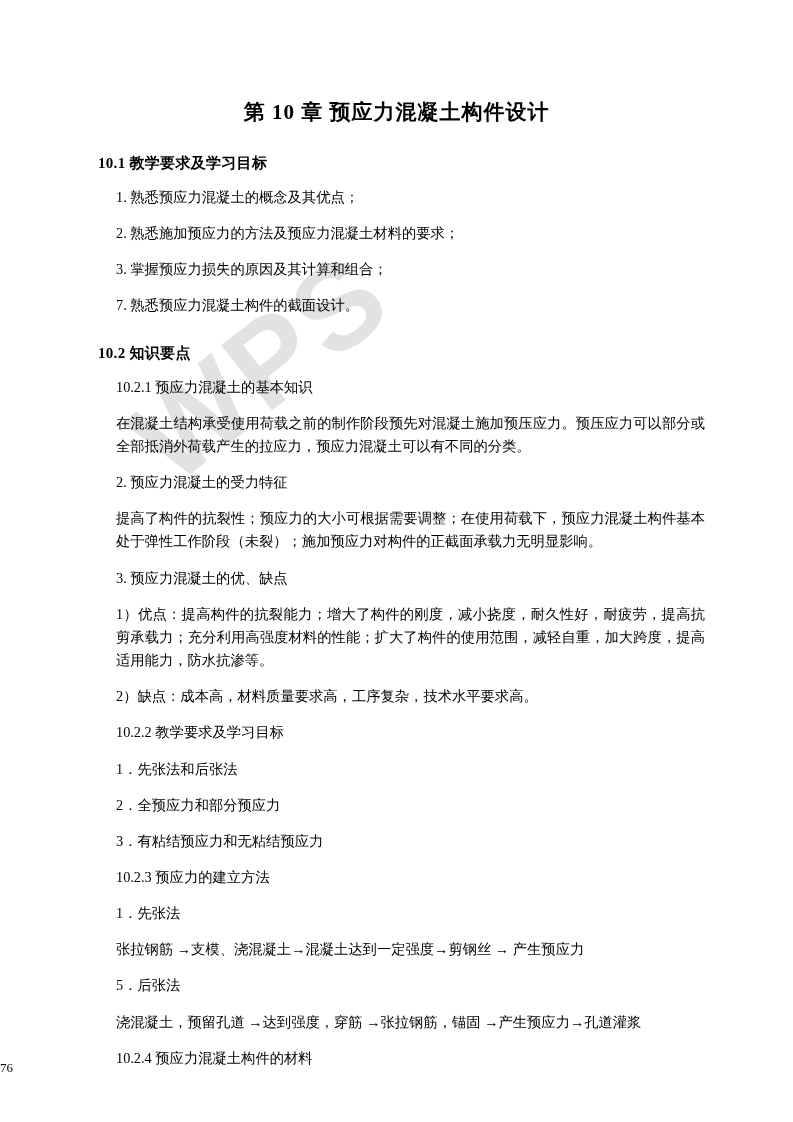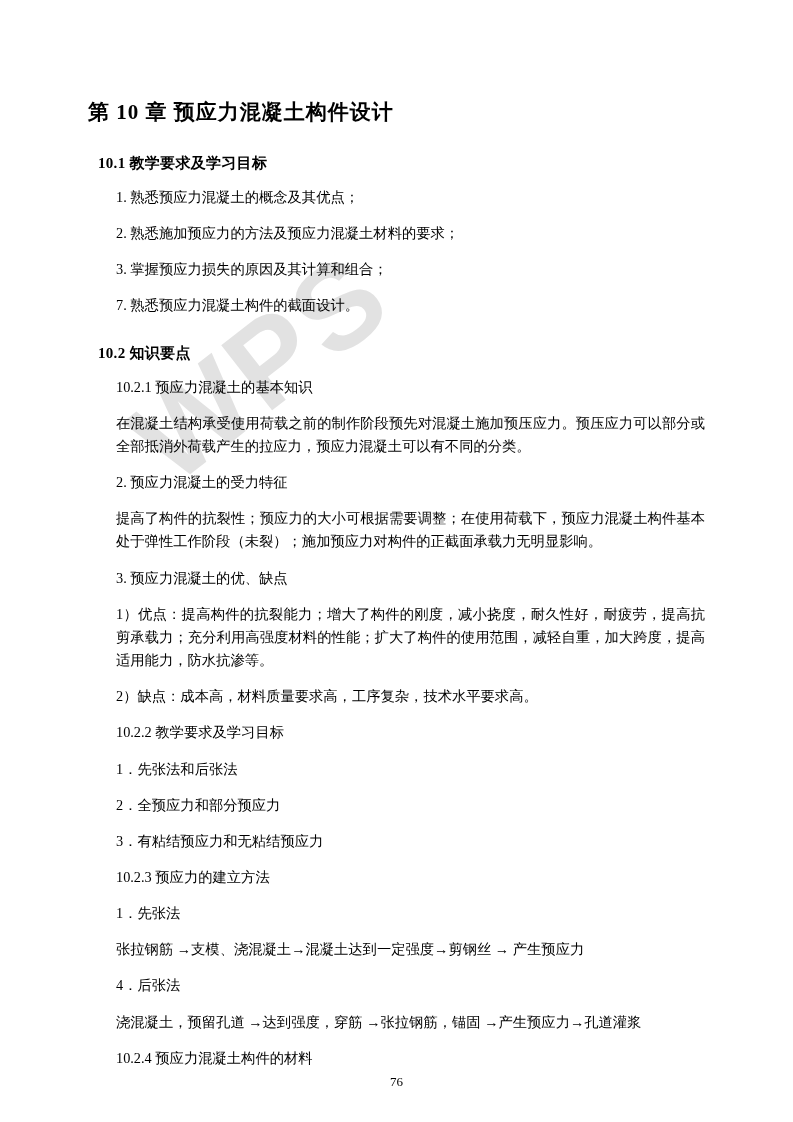--- a/index.html
+++ b/index.html
@@ -40,21 +40,21 @@
     transform-origin: left top;
     white-space: nowrap;
   }
   .content {
     position: relative;
     z-index: 2;
     padding: 0 88px;
     box-sizing: border-box;
   }
   .doc-title {
-    text-align: left;
+    text-align: center;
     font-size: 21px;
     font-weight: 700;
     margin: 98px 0 0 0;
     letter-spacing: 1px;
   }
   .h2 {
     font-size: 15px;
     font-weight: 700;
     margin: 28px 0 0 10px;
     letter-spacing: 0.3px;
@@ -71,22 +71,21 @@
   .indent1 { text-indent: 0; padding-left: 28px; }
   .indent2 { padding-left: 28px; }
   .flow { padding-left: 28px; }
   .body-para {
     padding-left: 28px;
   }
   .page-number {
     position: absolute;
     left: 0;
     right: 0;
-    bottom: 32px;
-    text-align: center;
+    bottom: 46px;
     font-size: 13px;
     z-index: 2;
     font-family: Liberation Serif, serif;
   }
 </style>
 </head>
 <body>
 
 <div class="page">
 
@@ -114,21 +113,21 @@
     <p class="para indent1">3. 预应力混凝土的优、缺点</p>
     <p class="para body-para">1）优点：提高构件的抗裂能力；增大了构件的刚度，减小挠度，耐久性好，耐疲劳，提高抗剪承载力；充分利用高强度材料的性能；扩大了构件的使用范围，减轻自重，加大跨度，提高适用能力，防水抗渗等。</p>
     <p class="para indent1">2）缺点：成本高，材料质量要求高，工序复杂，技术水平要求高。</p>
     <p class="para indent2">10.2.2 教学要求及学习目标</p>
     <p class="para indent2">1．先张法和后张法</p>
     <p class="para indent2">2．全预应力和部分预应力</p>
     <p class="para indent2">3．有粘结预应力和无粘结预应力</p>
     <p class="para indent2">10.2.3 预应力的建立方法</p>
     <p class="para indent2">1．先张法</p>
     <p class="para flow">张拉钢筋 →支模、浇混凝土→混凝土达到一定强度→剪钢丝 →  产生预应力</p>
-    <p class="para indent2">4．后张法</p>
+    <p class="para indent2">5．后张法</p>
     <p class="para flow">浇混凝土，预留孔道 →达到强度，穿筋 →张拉钢筋，锚固 →产生预应力→孔道灌浆</p>
     <p class="para indent2">10.2.4 预应力混凝土构件的材料</p>
 
   </div>
 
   <div class="page-number">76</div>
 
 </div>
 
 </body></html>

